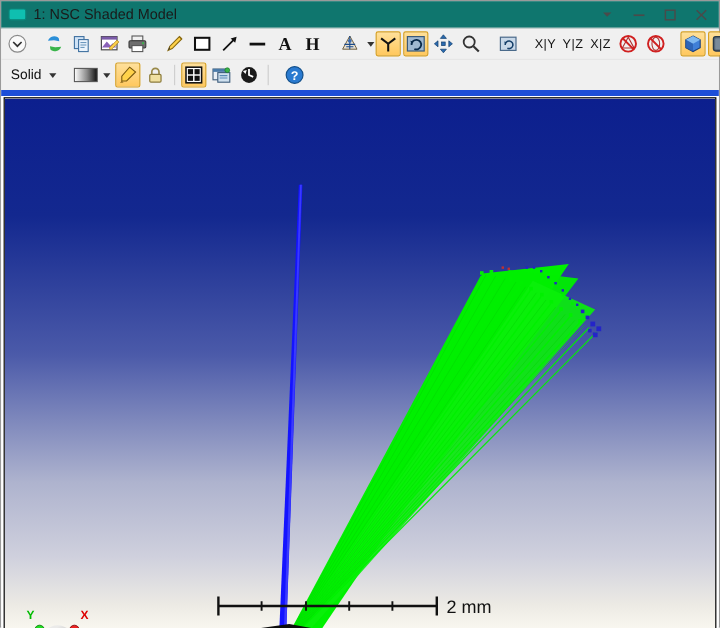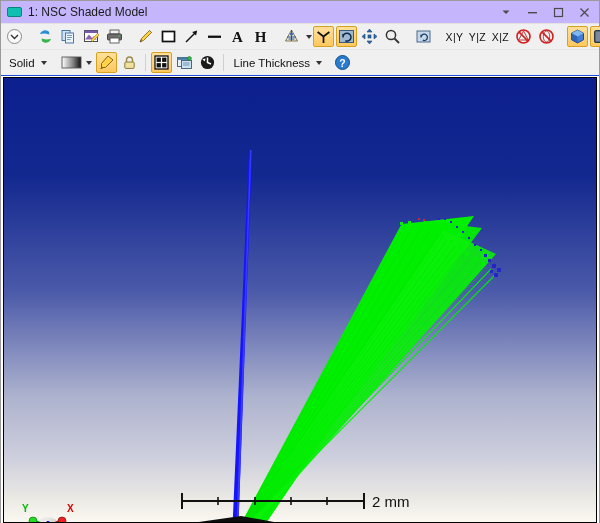--- a/index.html
+++ b/index.html
@@ -23,21 +23,21 @@
     border: 1px solid #9a9a9a;
     background: #f0f0f0;
     display: flex;
     flex-direction: column;
   }
 
   
   .titlebar {
     height: 22px;
     min-height: 22px;
-    background: #c4b5fd;
+    background: #0f766e;
     display: flex;
     align-items: center;
     border-bottom: 1px solid #e2e2e2;
     position: relative;
   }
   .title-icon {
     width: 16px; height: 16px;
     margin-left: 5px;
     display: flex; align-items: center; justify-content: center;
   }
@@ -73,21 +73,21 @@
   
   .toolbar {
     height: 25px;
     min-height: 25px;
     background: #f0f0f0;
     display: flex;
     align-items: center;
     padding: 0 2px;
     border-bottom: 1px solid #e6e6e6;
   }
-  .toolbar.row2 { border-bottom: 1px solid #1d4ed8; }
+  .toolbar.row2 { border-bottom: 5px solid #1d4ed8; }
   .tsep {
     width: 1px;
     height: 17px;
     background: #cfcfcf;
     margin: 0 4px;
   }
   .tbi {
     height: 21px;
     min-width: 21px;
     display: flex;
@@ -435,24 +435,20 @@
     <div class="tbi">
       <svg width="17" height="17" viewBox="0 0 17 17">
         <circle cx="8.5" cy="8.5" r="6.6" fill="#1a1a1a"></circle>
         <path d="M8.5 3.6 V8.5 L12 10" stroke="#ffffff" stroke-width="1.5" fill="none"></path>
         <path d="M3.4 5.2 L6.6 4.4 L5.6 7.6 Z" fill="#ffffff"></path>
       </svg>
     </div>
 
     <div class="tsep"></div>
 
-    <div class="tbi">
-      <span class="tlabel">Line Thickness</span>
-      <span class="caret"></span>
-    </div>
 
     <div style="width:6px"></div>
 
     <div class="tbi">
       <svg width="17" height="17" viewBox="0 0 17 17">
         <circle cx="8.5" cy="8.5" r="7" fill="#2a7ad0" stroke="#14508a" stroke-width="1"></circle>
         <text x="8.5" y="12.6" font-family="Liberation Sans, sans-serif" font-size="10.5" font-weight="bold" fill="#ffffff" text-anchor="middle">?</text>
       </svg>
     </div>
   </div>

